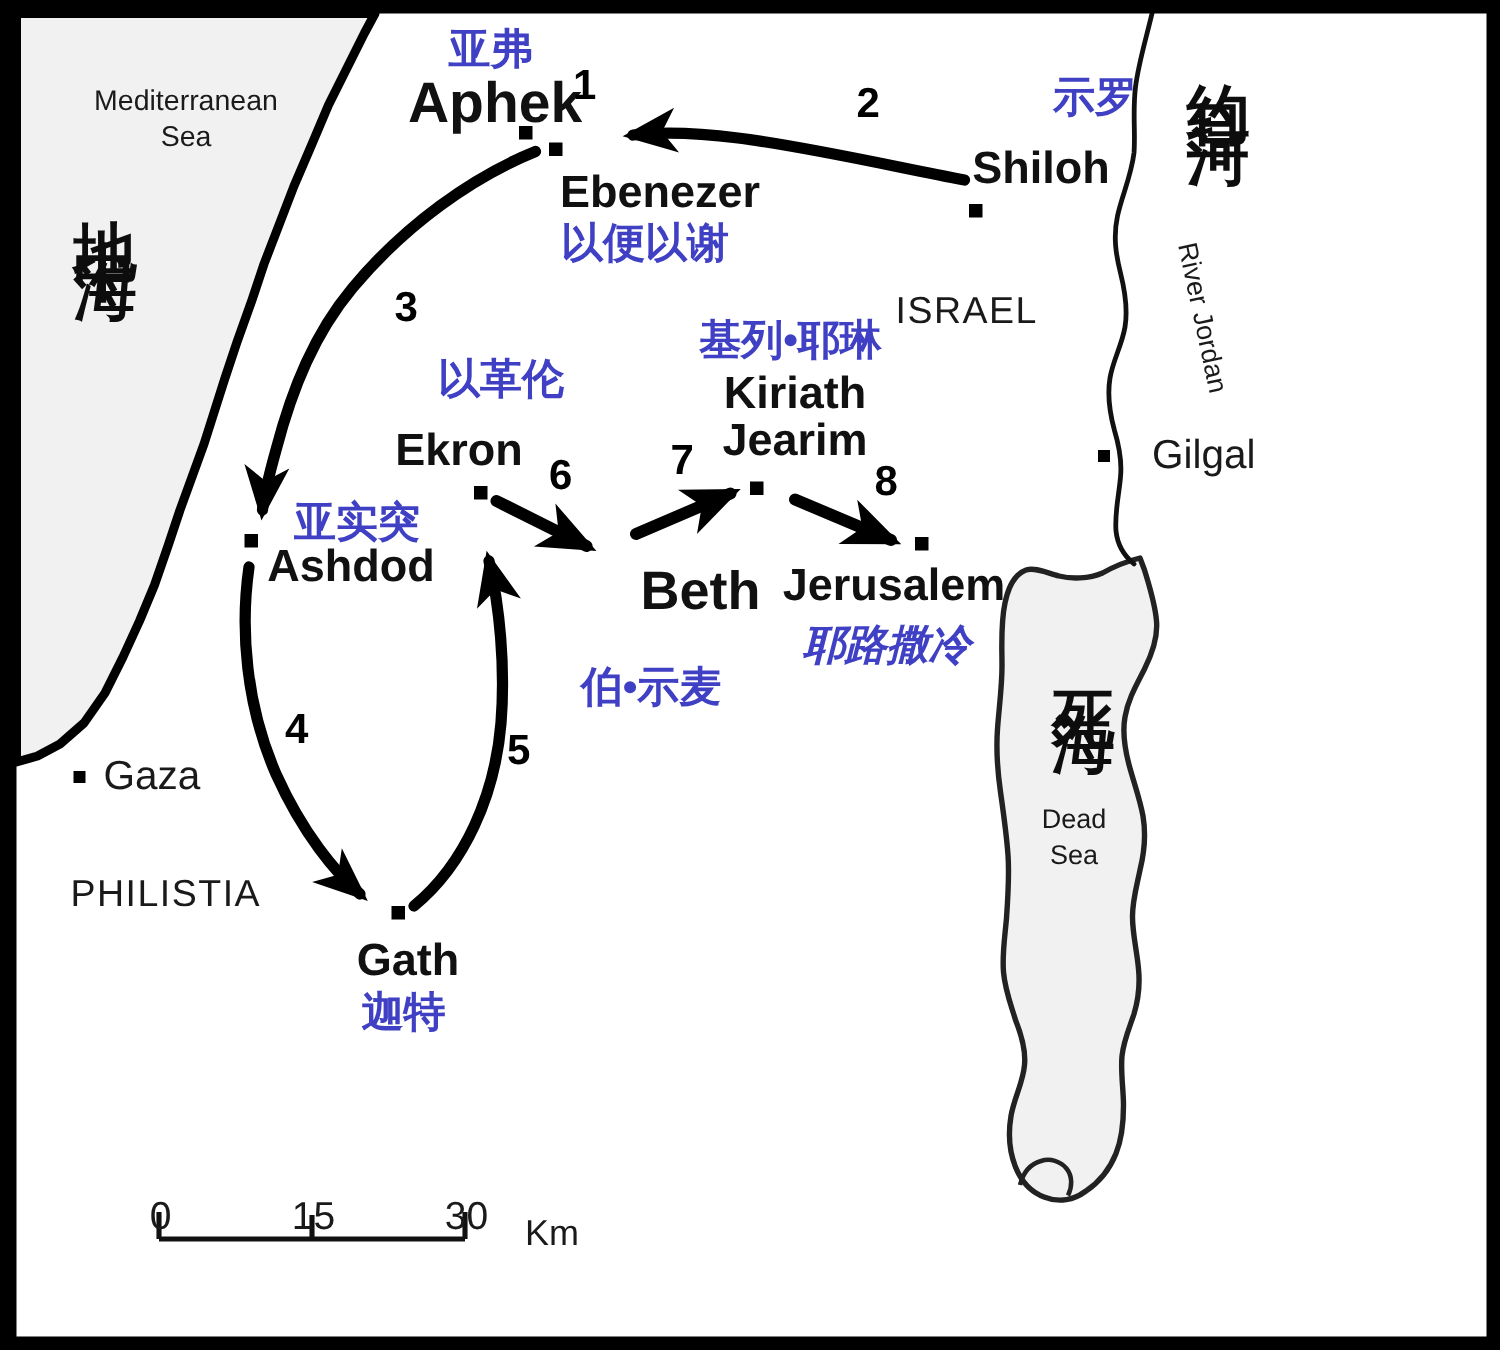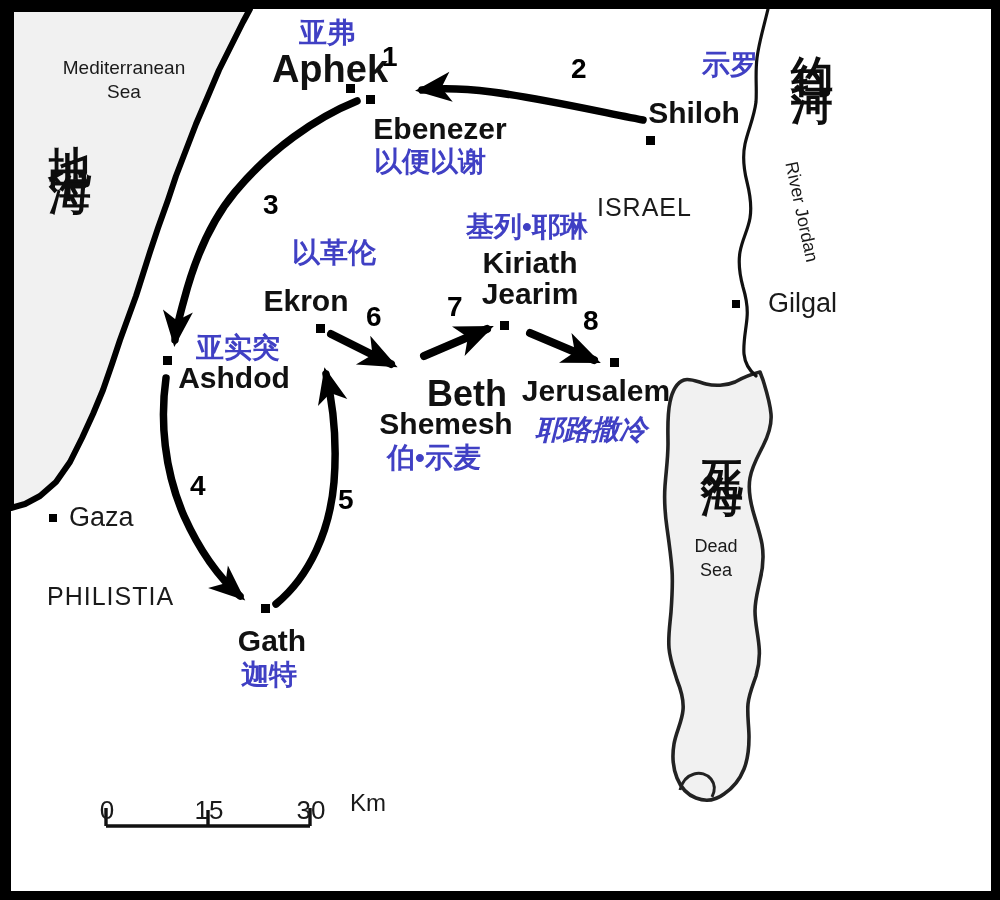--- a/index.html
+++ b/index.html
@@ -180,21 +180,20 @@
   <div class="lbl en ctr" style="left:306px; top:285px; font-size:30px;">Ekron</div>
 
   <div class="lbl zh ctr" style="left:238px; top:333px; font-size:28px;">亚实突</div>
   <div class="lbl en ctr" style="left:234px; top:362px; font-size:30px;">Ashdod</div>
 
   <div class="lbl zh ctr" style="left:527px; top:212px; font-size:28px;">基列•耶琳</div>
   <div class="lbl en ctr" style="left:530px; top:247px; font-size:30px;">Kiriath</div>
   <div class="lbl en ctr" style="left:530px; top:278px; font-size:30px;">Jearim</div>
 
   <div class="lbl en ctr" style="left:467px; top:375px; font-size:36px;">Beth</div>
-  <div class="lbl en ctr" style="left:446px; top:408px; font-size:30px;">Shemesh</div>
   <div class="lbl zh ctr" style="left:434px; top:443px; font-size:28px;">伯•示麦</div>
 
   <div class="lbl en ctr" style="left:596px; top:375px; font-size:30px;">Jerusalem</div>
   <div class="lbl zh ctr" style="left:591px; top:415px; font-size:28px;font-style:italic;">耶路撒冷</div>
 
   <div class="lbl en ctr" style="left:272px; top:625px; font-size:30px;">Gath</div>
   <div class="lbl zh ctr" style="left:269px; top:660px; font-size:28px;">迦特</div>
 
   <div class="lbl en-light" style="left:69px; top:503px; font-size:27px;">Gaza</div>
 
@@ -205,16 +204,16 @@
   <div class="lbl num" style="left:263px; top:190px;">3</div>
   <div class="lbl num" style="left:190px; top:471px;">4</div>
   <div class="lbl num" style="left:338px; top:485px;">5</div>
   <div class="lbl num" style="left:366px; top:302px;">6</div>
   <div class="lbl num" style="left:447px; top:292px;">7</div>
   <div class="lbl num" style="left:583px; top:306px;">8</div>
 
   <div class="lbl en-light ctr" style="left:107px; top:797px; font-size:26px;">0</div>
   <div class="lbl en-light ctr" style="left:209px; top:797px; font-size:26px;">15</div>
   <div class="lbl en-light ctr" style="left:311px; top:797px; font-size:26px;">30</div>
-  <div class="lbl en-light" style="left:350px; top:790px; font-size:24px;">Km</div>
+  <div class="lbl en-light" style="left:350px; top:810px; font-size:24px;">Km</div>
 
   <div id="frame"></div>
 </div>
 
 </body></html>

